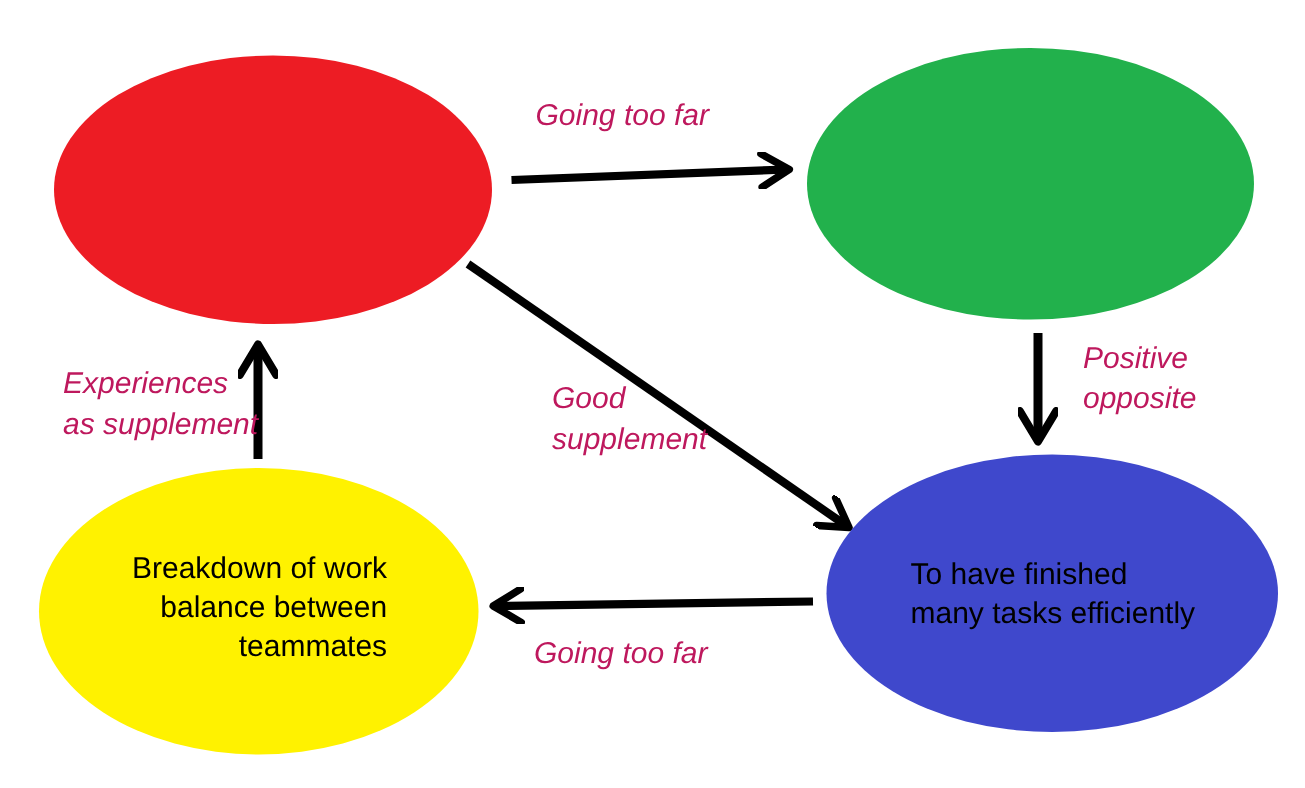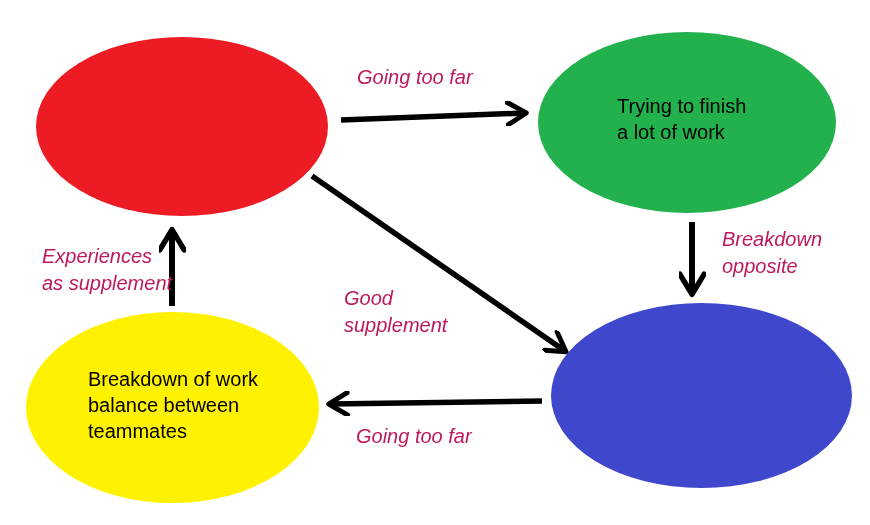--- a/index.html
+++ b/index.html
@@ -45,25 +45,25 @@
   }
   
   .node-excited   { left: 36px;  top: 37px;  width: 292px; height: 179px; }
   .node-trying    { left: 538px; top: 32px;  width: 298px; height: 181px; }
   .node-finished  { left: 551px; top: 303px; width: 301px; height: 185px; }
   .node-breakdown { left: 26px;  top: 312px; width: 293px; height: 191px; }
 
   .label-excited   { left: 118px; top: 98px;  }
   .label-trying    { left: 617px; top: 93px;  }
   .label-finished  { left: 607px; top: 370px; }
-  .label-breakdown { left: 88px;  top: 366px; }
+  .label-breakdown { left: 88px;  top: 366px; text-align: right; }
 
   .elabel-top      { left: 357px; top: 64px;  }
   .elabel-right    { left: 722px; top: 226px; }
-  .elabel-middle   { left: 344px; top: 253px; margin-top: 32px; }
+  .elabel-middle   { left: 368px; top: 253px; }
   .elabel-bottom   { left: 356px; top: 423px; }
   .elabel-left     { left: 42px;  top: 243px; }
 </style>
 </head>
 <body>
 
 <div class="canvas">
 
   <svg class="arrow-layer" viewBox="0 0 870 525" xmlns="http://www.w3.org/2000/svg">
     <defs>
@@ -76,28 +76,28 @@
     <line x1="312" y1="176" x2="565" y2="351" stroke="#000000" stroke-width="5.5" marker-end="url(#head)"></line>
     <line x1="542" y1="401" x2="330" y2="404" stroke="#000000" stroke-width="5.5" marker-end="url(#head)"></line>
     <line x1="172" y1="306" x2="172" y2="231" stroke="#000000" stroke-width="6" marker-end="url(#head)"></line>
   </svg>
 
   <div class="node node-excited" style="background: rgb(237, 28, 36);"></div>
   <div class="node node-trying" style="background: rgb(34, 177, 76);"></div>
   <div class="node node-finished" style="background: rgb(63, 72, 204);"></div>
   <div class="node node-breakdown" style="background: rgb(255, 242, 0);"></div>
 
-  <div class="node-label label-trying">Trying to finish
-a lot of work</div>
+  <div class="node-label label-finished">To have finished
+many tasks efficiently</div>
   <div class="node-label label-breakdown">Breakdown of work
 balance between
 teammates</div>
 
   <div class="edge-label elabel-top">Going too far</div>
-  <div class="edge-label elabel-right">Breakdown
+  <div class="edge-label elabel-right">Positive
 opposite</div>
   <div class="edge-label elabel-middle">Good
 supplement</div>
   <div class="edge-label elabel-bottom">Going too far</div>
   <div class="edge-label elabel-left">Experiences
 as supplement</div>
 
 </div>
 
 </body></html>

